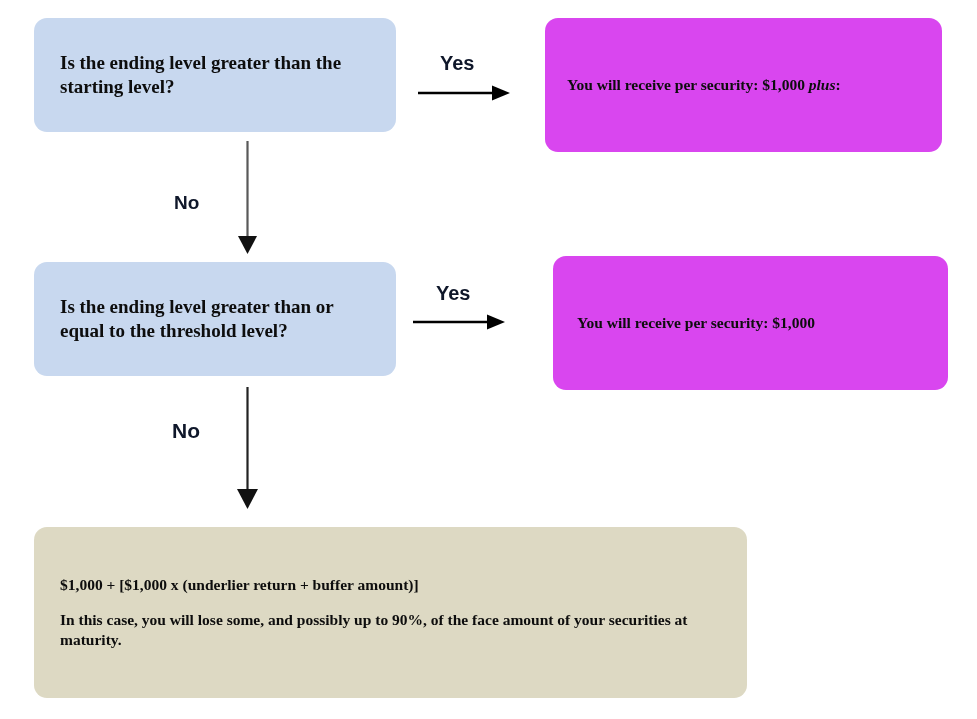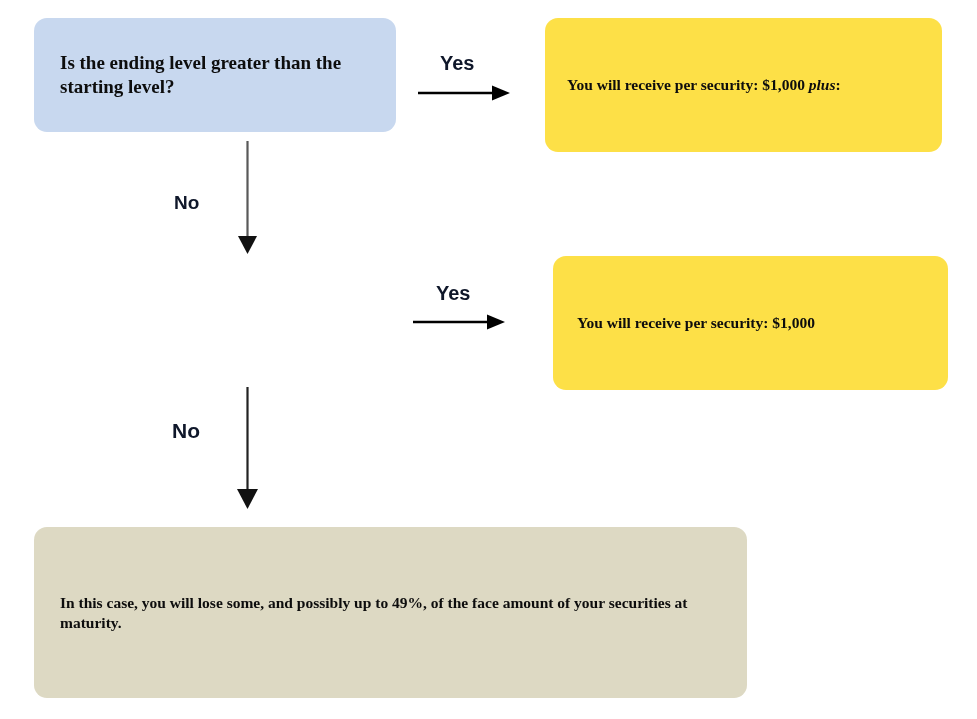--- a/index.html
+++ b/index.html
@@ -48,21 +48,21 @@
   .decision {
     background: #c8d8ef;
   }
   .decision .body {
     font-size: 19px;
     padding: 0 16px 0 26px;
   }
 
   
   .outcome {
-    background: #fde047;
+    background: #d946ef;
   }
   .outcome .body {
     font-size: 15.5px;
     padding: 0 22px 0 22px;
   }
 
   
   .loss {
     background: #ddd9c3;
   }
@@ -135,30 +135,36 @@
       <p>Is the ending level greater than the starting level?</p>
     </div>
   </div>
 
   <div class="node outcome" id="node-outcome-1">
     <div class="body">
       <p><span>You will receive per security: $1,000 </span><em>plus</em><span>:</span></p>
     </div>
   </div>
 
+  <div class="node decision" id="node-decision-2">
+    <div class="body">
+      <p>Is the ending level greater than or equal to the threshold level?</p>
+    </div>
+  </div>
 
   <div class="node outcome" id="node-outcome-2">
     <div class="body">
       <p>You will receive per security: $1,000</p>
     </div>
   </div>
 
   <div class="node loss" id="node-loss">
     <div class="body">
-      <p>In this case, you will lose some, and possibly up to 49%, of the face amount of your securities at maturity.</p>
+      <p>$1,000 + [$1,000 x (underlier return + buffer amount)]</p>
+      <p>In this case, you will lose some, and possibly up to 90%, of the face amount of your securities at maturity.</p>
     </div>
   </div>
 
   <div class="edge-label" id="label-yes-1">Yes</div>
   <div class="edge-label" id="label-no-1">No</div>
   <div class="edge-label" id="label-yes-2">Yes</div>
   <div class="edge-label" id="label-no-2">No</div>
 
 </div>
 

